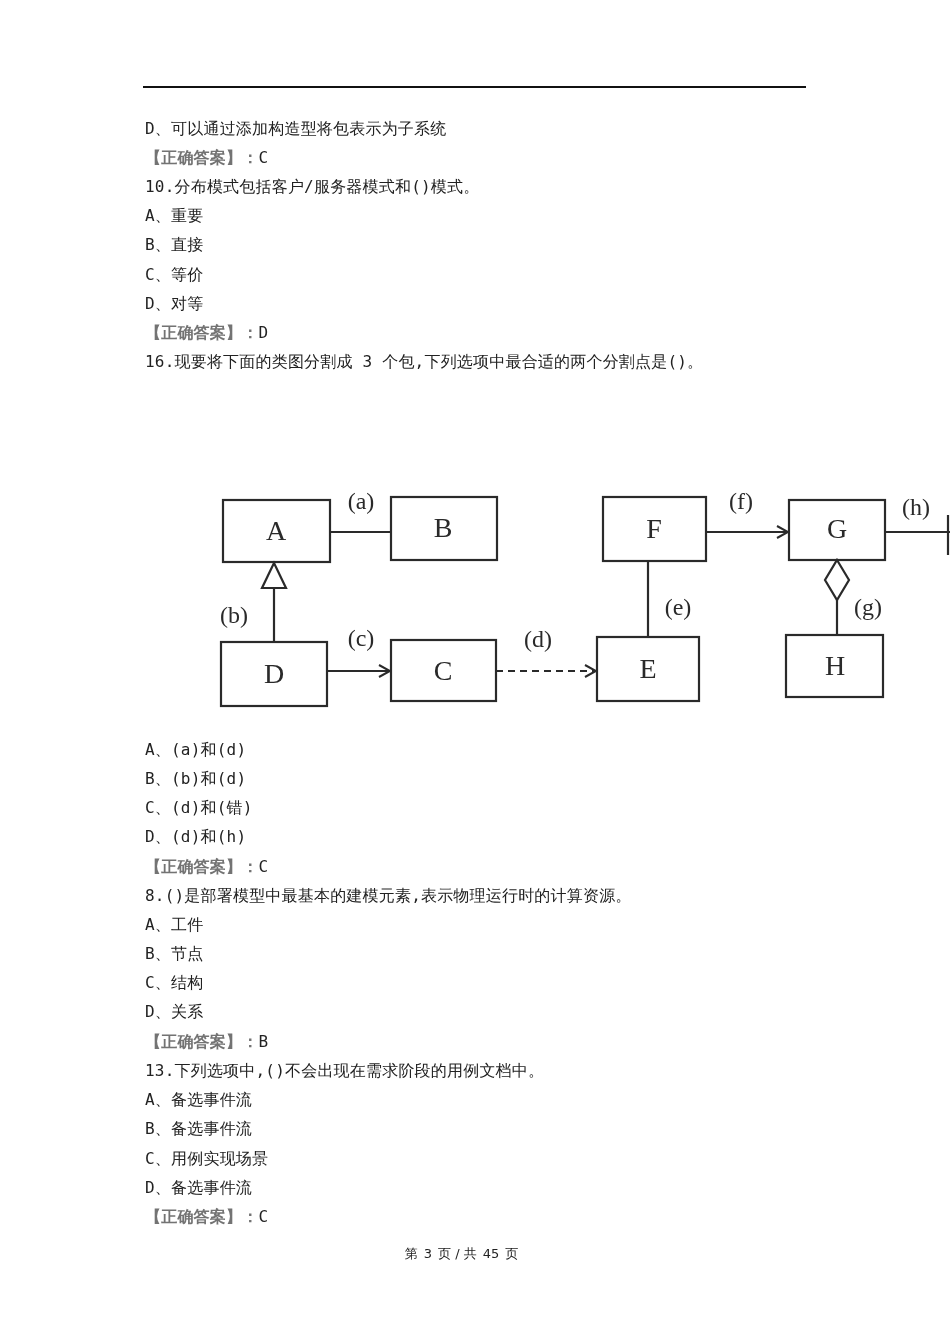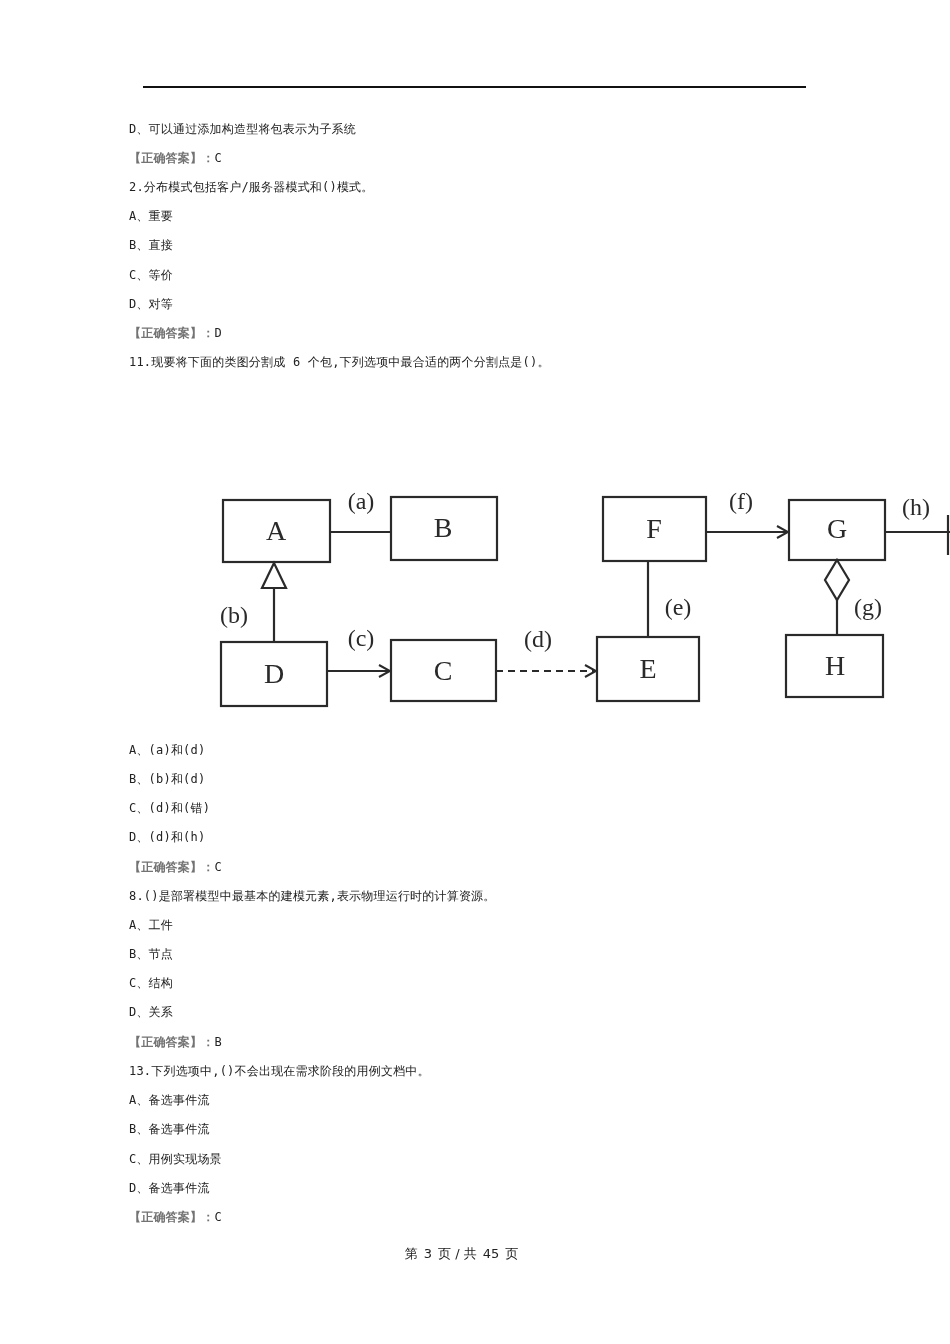--- a/index.html
+++ b/index.html
@@ -1,42 +1,42 @@
 <!DOCTYPE html>
 <html><head>
 <meta charset="utf-8">
 <style>
   html, body { margin: 0; padding: 0; background: #ffffff; }
   body { width: 950px; height: 1344px; position: relative; overflow: hidden;
          font-family: "DejaVu Sans Mono", "Liberation Mono", monospace; color: #222; }
   .rule { position: absolute; left: 143px; top: 86px; width: 663px; height: 2px; background: #111; }
-  .line { position: absolute; left: 129px; font-size: 12px; line-height: 20px; white-space: nowrap; letter-spacing: 0.2px; }
+  .line { position: absolute; left: 145px; font-size: 16px; line-height: 20px; white-space: nowrap; letter-spacing: 0.2px; }
   .ans-label { color: #737373; font-weight: bold; font-family: "DejaVu Sans", sans-serif; }
   .ans-val { color: #222; }
   .diagram { position: absolute; left: 150px; top: 445px; width: 800px; height: 280px; }
   .footer { position: absolute; top: 1245px; left: 0; width: 923px; text-align: center; font-size: 13px; color: #222;
             font-family: "DejaVu Sans", sans-serif; }
   .footer span { margin: 0 3px; }
 </style>
 </head>
 <body>
 
 <div class="rule"></div>
 
 <div id="lines">
 
   <div class="line" style="top:119px">D、可以通过添加构造型将包表示为子系统</div>
   <div class="line" style="top:148px"><span class="ans-label">【正确答案】：</span><span class="ans-val">C</span></div>
-  <div class="line" style="top:177px">2.分布模式包括客户/服务器模式和()模式。</div>
+  <div class="line" style="top:177px">10.分布模式包括客户/服务器模式和()模式。</div>
   <div class="line" style="top:206px">A、重要</div>
   <div class="line" style="top:235px">B、直接</div>
   <div class="line" style="top:265px">C、等价</div>
   <div class="line" style="top:294px">D、对等</div>
   <div class="line" style="top:323px"><span class="ans-label">【正确答案】：</span><span class="ans-val">D</span></div>
-  <div class="line" style="top:352px">11.现要将下面的类图分割成 6 个包,下列选项中最合适的两个分割点是()。</div>
+  <div class="line" style="top:352px">16.现要将下面的类图分割成 3 个包,下列选项中最合适的两个分割点是()。</div>
 
   <div class="line" style="top:740px">A、(a)和(d)</div>
   <div class="line" style="top:769px">B、(b)和(d)</div>
   <div class="line" style="top:798px">C、(d)和(错)</div>
   <div class="line" style="top:827px">D、(d)和(h)</div>
   <div class="line" style="top:857px"><span class="ans-label">【正确答案】：</span><span class="ans-val">C</span></div>
 
   <div class="line" style="top:886px">8.()是部署模型中最基本的建模元素,表示物理运行时的计算资源。</div>
   <div class="line" style="top:915px">A、工件</div>
   <div class="line" style="top:944px">B、节点</div>

